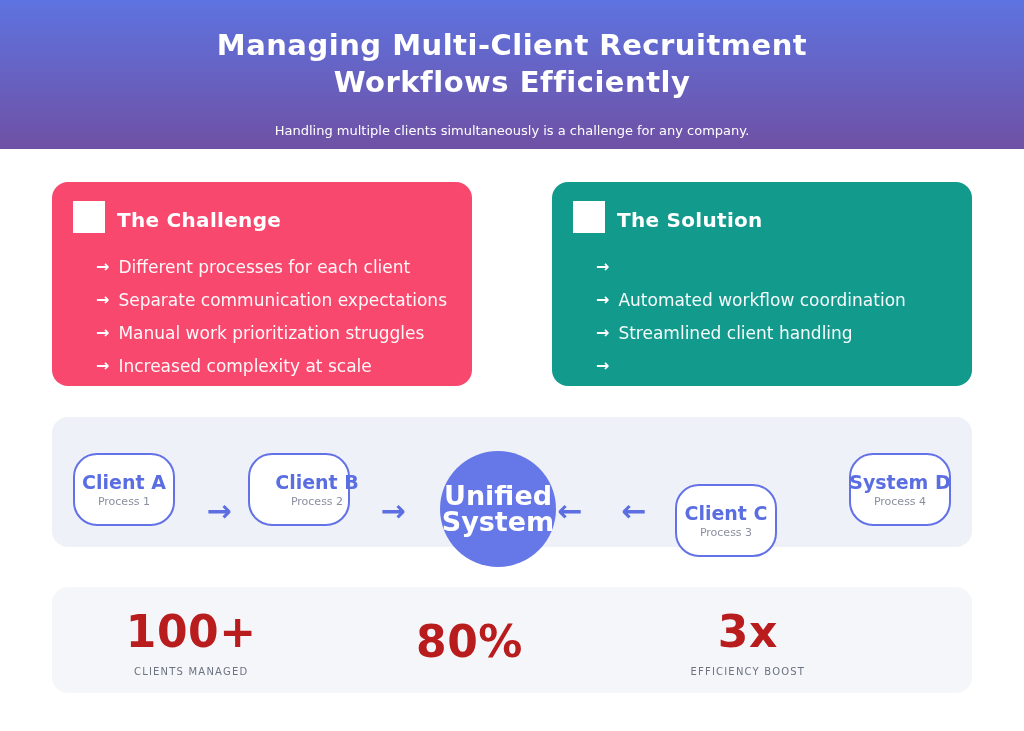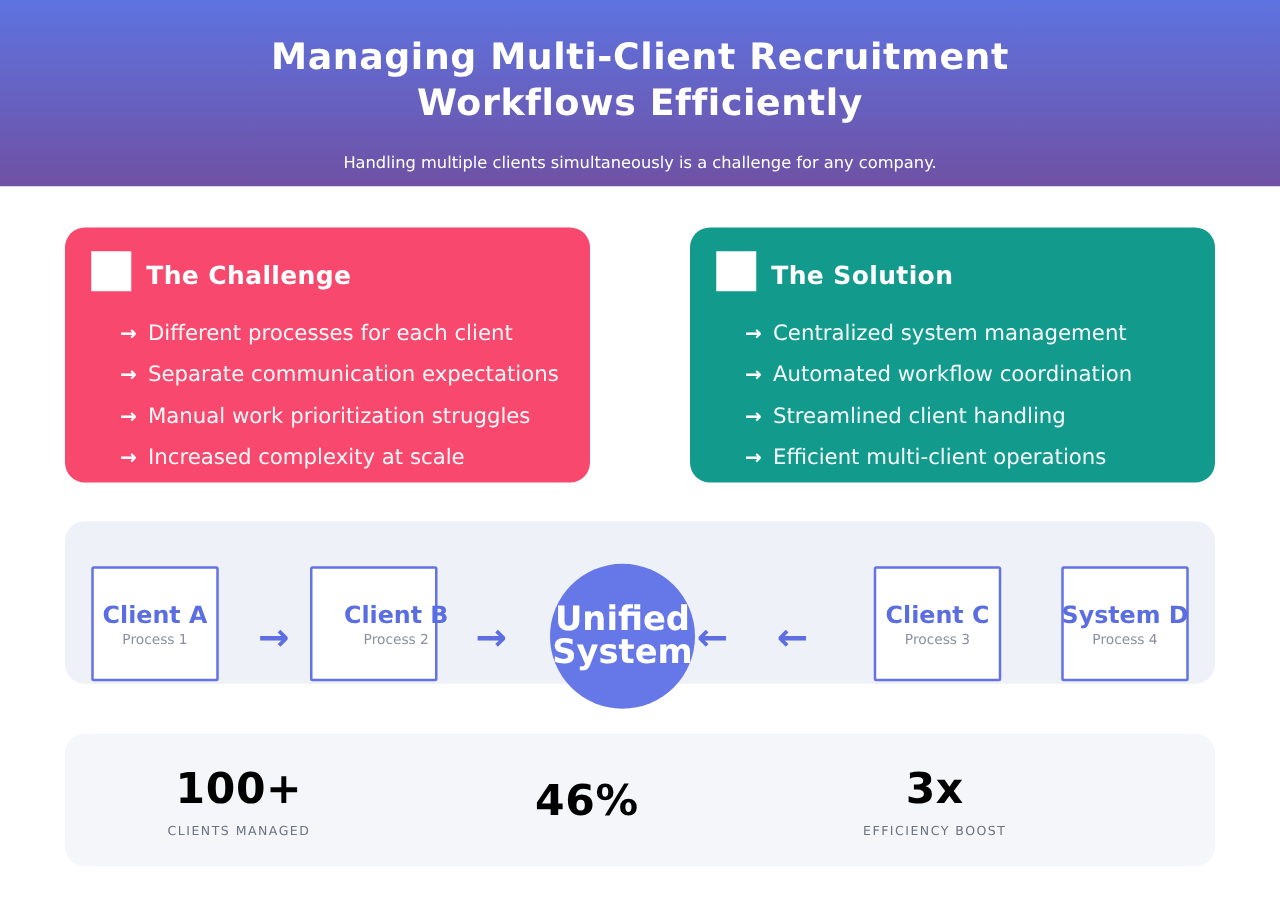--- a/index.html
+++ b/index.html
@@ -90,44 +90,44 @@
   
   .flow-panel {
     position: absolute;
     top: 417px; left: 52px; width: 920px; height: 130px;
     background: #eff1f9;
     border-radius: 16px;
   }
   .client-box {
     position: absolute;
     top: 36px;
-    width: 102px; height: 92px;
+    width: 102px; height: 73px;
     background: #ffffff;
     border: 2px solid #6372e6;
-    border-radius: 2px;
+    border-radius: 24px;
     display: flex;
     flex-direction: column;
     align-items: center;
     justify-content: center;
   }
   .client-name {
     font-size: 19px;
     font-weight: bold;
     color: #5a6ee2;
     white-space: nowrap;
   }
   .client-process {
     margin-top: 2px;
     font-size: 11px;
     color: #8b90a0;
     white-space: nowrap;
   }
   .box-a { left: 21px; }
   .box-b { left: 196px; padding-left: 36px; }
-  .box-c { left: 647px; }
+  .box-c { left: 623px; margin-top: 31px; }
   .box-d { left: 797px; }
 
   .flow-arrow {
     position: absolute;
     transform: translate(-50%, -50%);
     font-size: 30px;
     font-weight: bold;
     color: #5c6ee2;
     line-height: 1;
   }
@@ -162,23 +162,23 @@
     display: flex;
     align-items: center;
     padding-right: 85px;
   }
   .stat-col {
     flex: 1;
     text-align: center;
     margin-top: 2px;
   }
   .stat-value {
-    font-size: 34px;
+    font-size: 44px;
     font-weight: 800;
-    color: #000000;
+    color: #b91c1c;
     letter-spacing: 0.5px;
   }
   .stat-label {
     margin-top: 9px;
     font-size: 10px;
     letter-spacing: 1.2px;
     color: #6b7280;
   }
 </style>
 </head>
@@ -220,33 +220,31 @@
   </div>
 
   <div class="info-card card-solution">
     <div class="card-head">
       <div class="card-square"></div>
       <div class="card-title">The Solution</div>
     </div>
     <div class="card-items">
       <div class="card-item">
         <span class="bullet-arrow">→</span>
-        <span class="card-item-label">Centralized system management</span>
       </div>
       <div class="card-item">
         <span class="bullet-arrow">→</span>
         <span class="card-item-label">Automated workflow coordination</span>
       </div>
       <div class="card-item">
         <span class="bullet-arrow">→</span>
         <span class="card-item-label">Streamlined client handling</span>
       </div>
       <div class="card-item">
         <span class="bullet-arrow">→</span>
-        <span class="card-item-label">Efficient multi-client operations</span>
       </div>
     </div>
   </div>
 
 </div>
 
 <div class="flow-panel">
 
   <div class="client-box box-a">
     <div class="client-name">Client A</div>
@@ -281,19 +279,19 @@
   </div>
 
 </div>
 
 <div class="stats-panel">
   <div class="stat-col">
     <div class="stat-value">100+</div>
     <div class="stat-label">CLIENTS MANAGED</div>
   </div>
   <div class="stat-col">
-    <div class="stat-value">46%</div>
+    <div class="stat-value">80%</div>
   </div>
   <div class="stat-col">
     <div class="stat-value">3x</div>
     <div class="stat-label">EFFICIENCY BOOST</div>
   </div>
 </div>
 
 </body></html>

